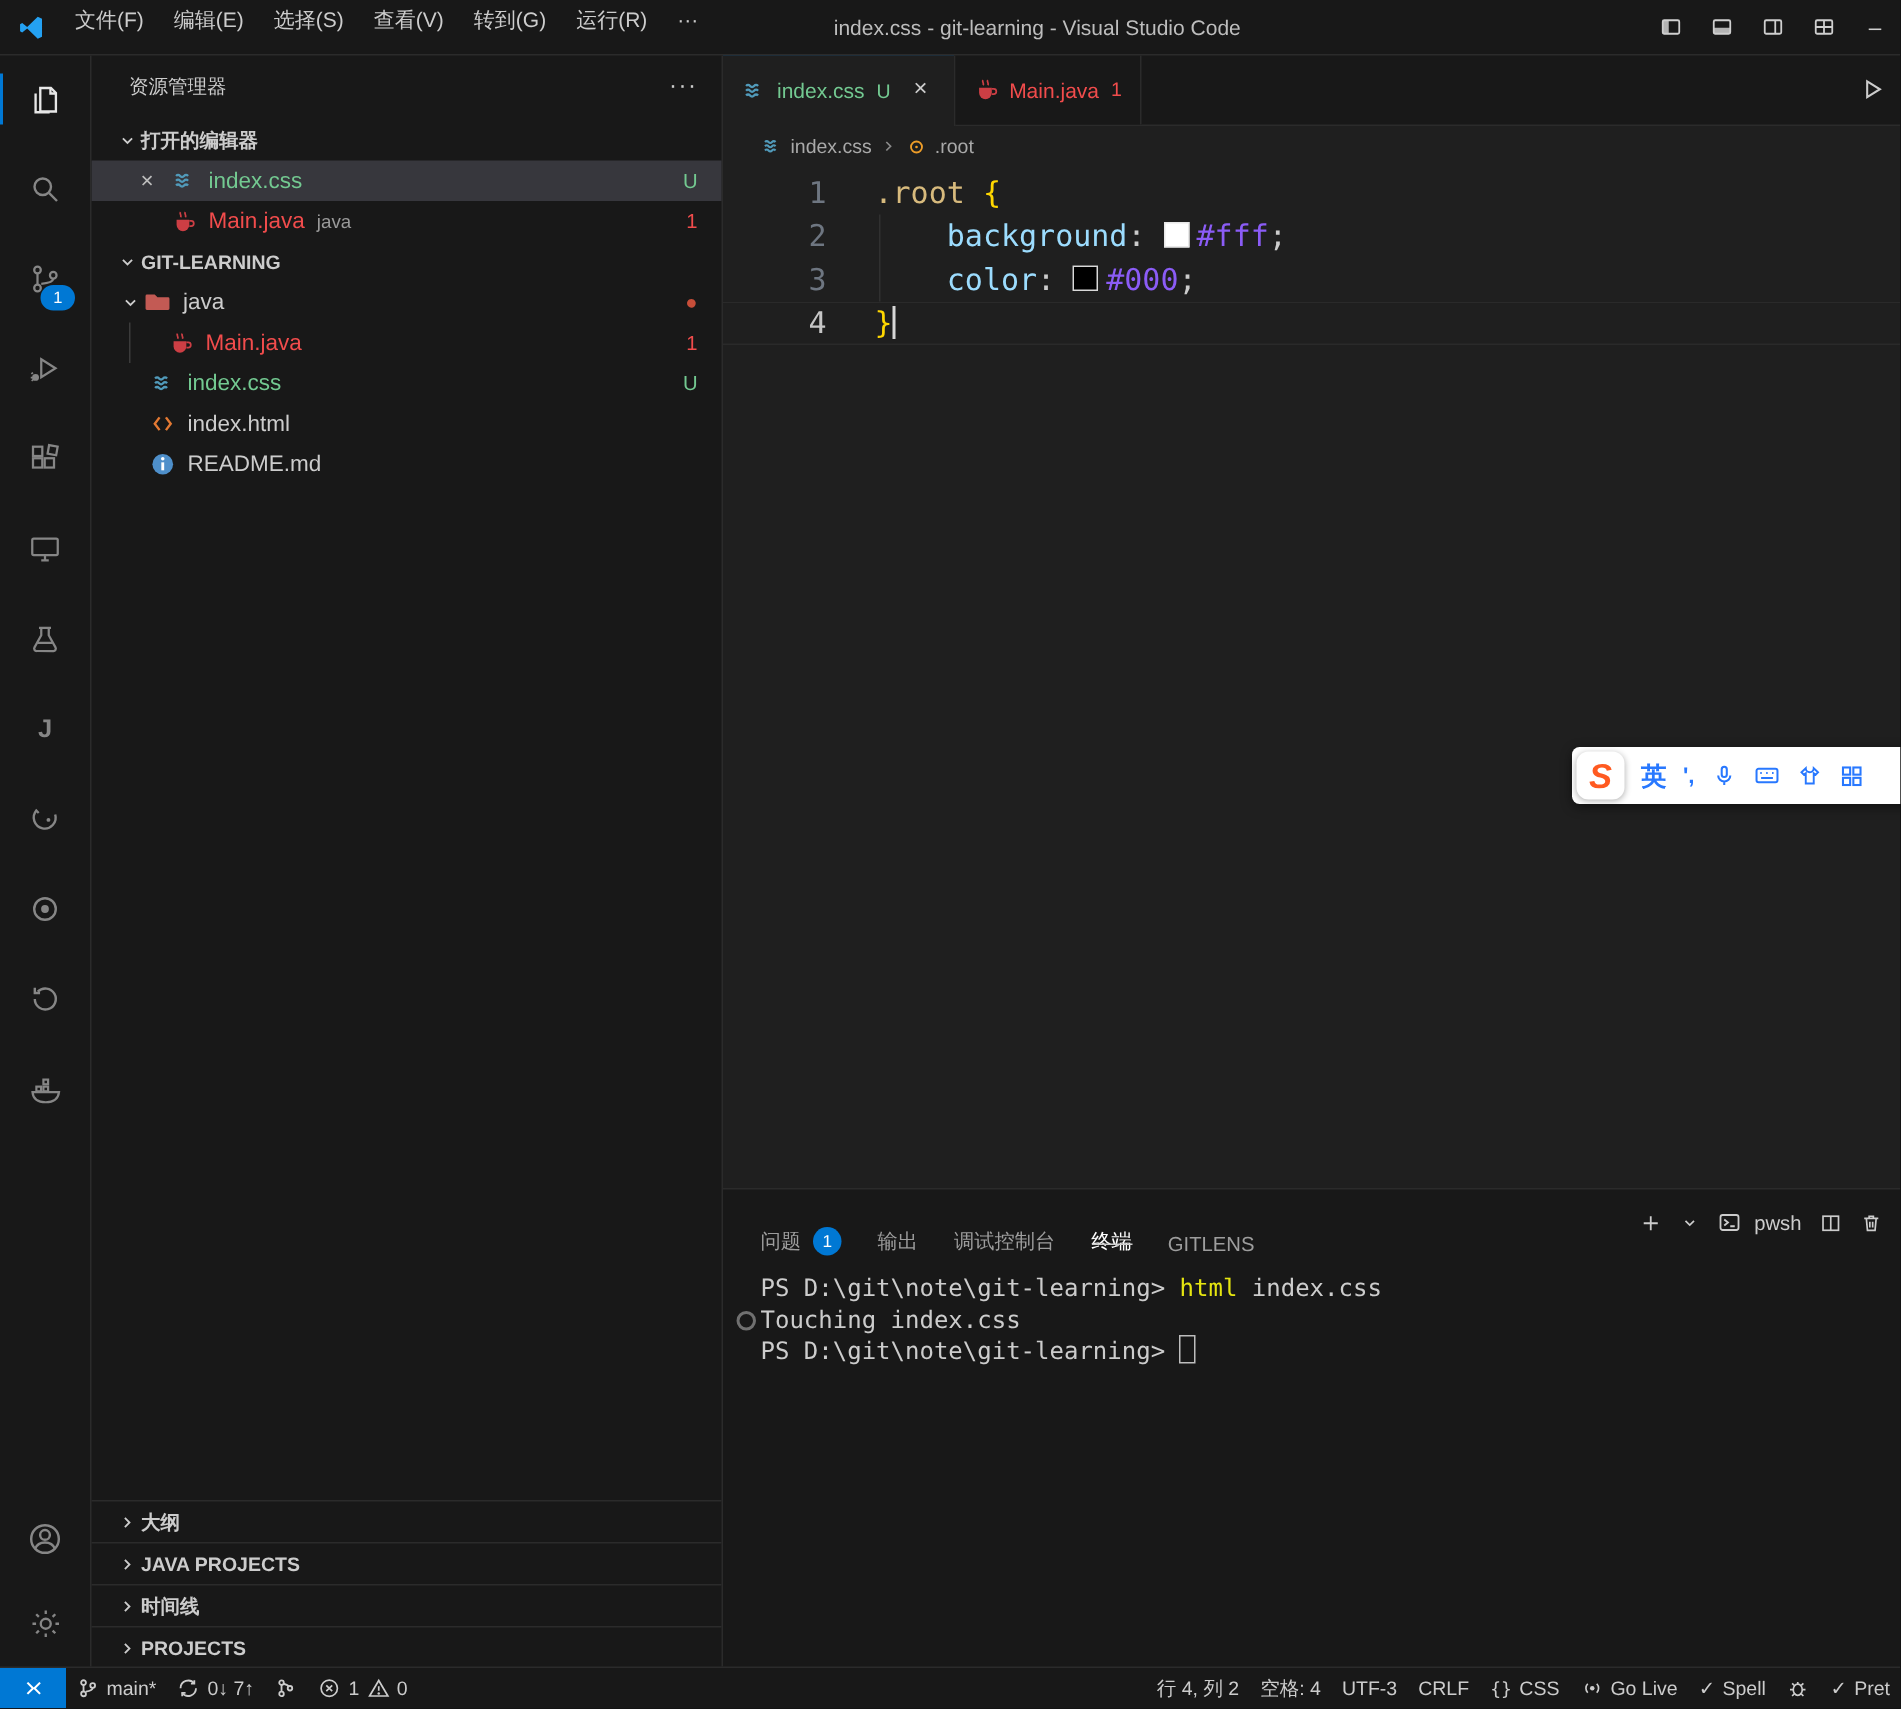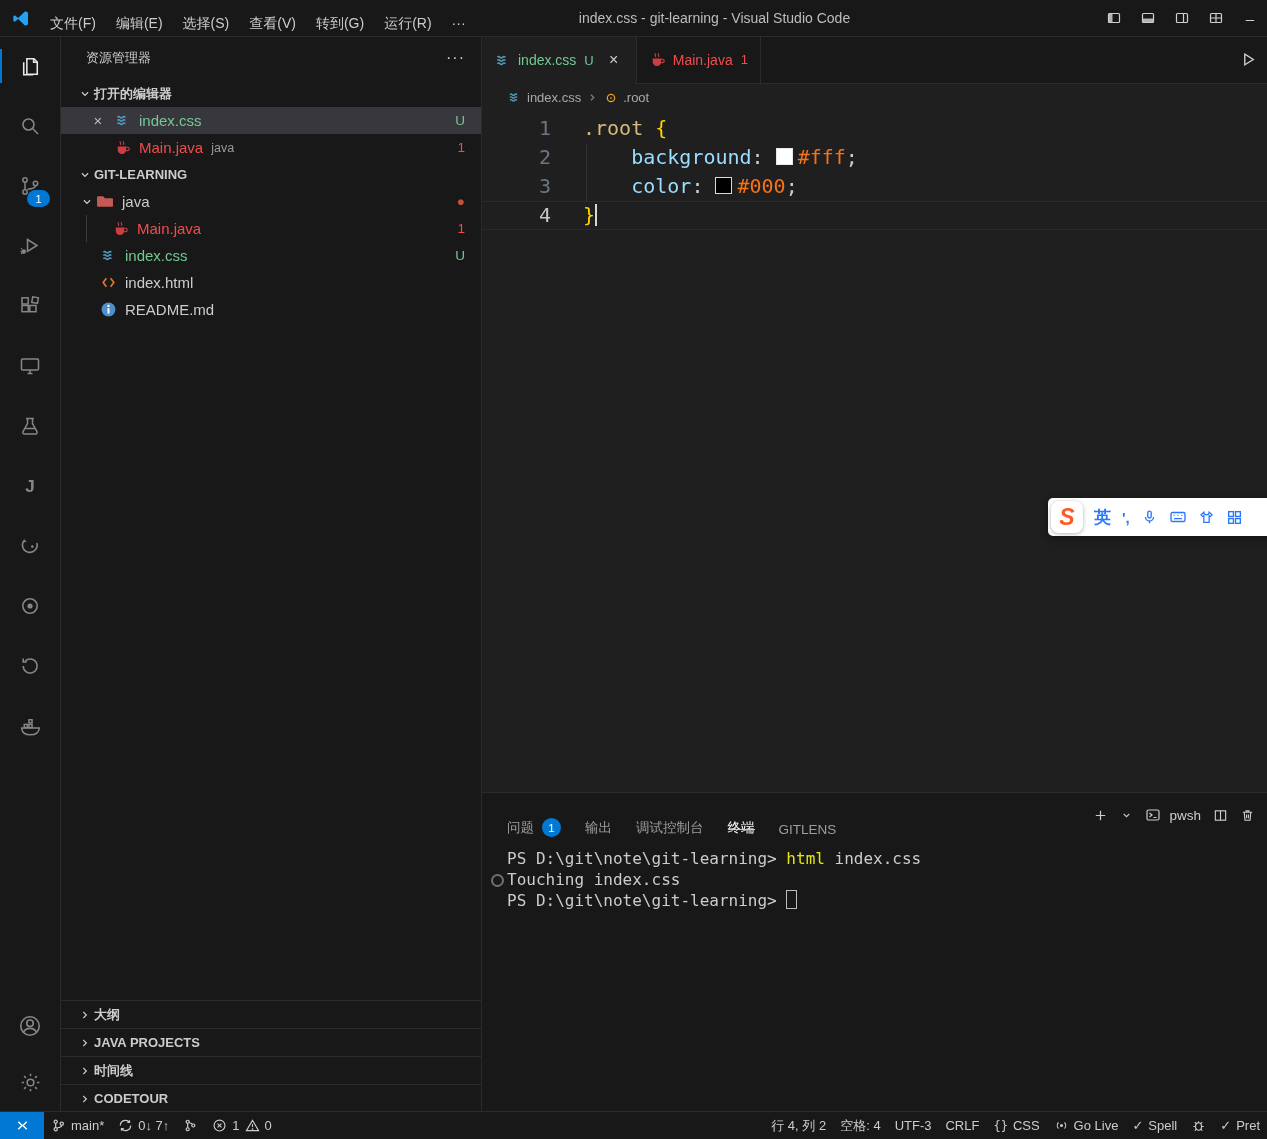--- a/index.html
+++ b/index.html
@@ -5,23 +5,23 @@
   html,body{margin:0;padding:0;background:#0d0d0d;}
   .window{position:relative;width:1267px;height:1139px;overflow:hidden;background:#1f1f1f;
           font-family:"Liberation Sans",sans-serif;color:#ccc;}
   .icon{display:inline-flex;align-items:center;justify-content:center;flex:none;}
   svg{display:block;}
 
   
   .titlebar{position:absolute;top:0;left:0;right:0;height:36px;background:#181818;
             border-bottom:1px solid #2b2b2b;display:flex;align-items:center;z-index:5;}
   .tb-logo{width:40px;display:flex;justify-content:center;}
-  .menu{display:flex;align-items:flex-end;height:100%;}
+  .menu{display:flex;align-items:flex-start;height:100%;}
   .menu-item{padding:0 10px;font-size:14px;color:#ccc;height:26px;line-height:26px;border-radius:5px;white-space:nowrap;}
-  .tb-title{position:absolute;left:50%;margin-left:81px;transform:translateX(-50%);font-size:14px;color:#bdbdbd;white-space:nowrap;}
+  .tb-title{position:absolute;left:50%;margin-left:58px;transform:translateX(-50%);font-size:14px;color:#bdbdbd;white-space:nowrap;}
   .tb-controls{margin-left:auto;display:flex;align-items:center;height:100%;}
   .tb-btn{width:34px;height:100%;display:flex;align-items:center;justify-content:center;color:#cfcfcf;font-size:15px;}
 
   
   .activitybar{position:absolute;top:36px;left:0;width:60px;bottom:27px;background:#181818;
                border-right:1px solid #2b2b2b;display:flex;flex-direction:column;align-items:center;z-index:4;}
   .ab-item{position:relative;width:60px;height:60px;display:flex;align-items:center;justify-content:center;color:#868686;}
   .ab-item.active{color:#e7e7e7;}
   .ab-item.active::before{content:"";position:absolute;left:0;top:13px;bottom:13px;width:2px;background:#0078d4;}
   .ab-badge{position:absolute;right:10px;bottom:9px;min-width:17px;height:17px;border-radius:9px;background:#0078d4;
@@ -68,21 +68,21 @@
   .editor{flex:1;position:relative;font-family:"DejaVu Sans Mono",monospace;font-size:20px;overflow:hidden;}
   .code{padding-top:3px;position:relative;}
   .code-line{display:flex;height:29px;line-height:29px;}
   .code-line .ln{width:69px;text-align:right;color:#6e7681;flex:none;}
   .code-line .lc{padding-left:32px;white-space:pre;}
   .code-line.current{box-shadow:inset 0 1px 0 #2a2a2a, inset 0 -1px 0 #2a2a2a;}
   .code-line.current .ln{color:#c6c6c6;}
   .editor-guide{position:absolute;left:104px;top:32px;height:58px;width:1px;background:#303030;}
   .tk-sel{color:#d7ba7d;}
   .tk-prop{color:#9cdcfe;}
-  .tk-val{color:#f97316;text-align:center;}
+  .tk-val{color:#8b5cf6;text-align:center;}
   .tk-br{color:#ffd700;}
   .tk-fg{color:#cccccc;}
   .swatch{display:inline-block;width:15px;height:15px;vertical-align:-1px;margin-right:5px;}
   .sw-white{background:#ffffff;border:1px solid #e8e8e8;}
   .sw-black{background:#000000;border:1px solid #d9d9d9;}
   .cursor{display:inline-block;width:2px;height:22px;background:#d7d7d7;vertical-align:-4px;}
 
   
   .panel{height:319px;flex:none;border-top:1px solid #2b2b2b;background:#181818;display:flex;flex-direction:column;}
   .panel-header{height:44px;flex:none;display:flex;align-items:center;padding:0 12px 0 25px;}
@@ -432,21 +432,21 @@
             </svg>
         </span>
         <span>时间线</span>
       </div>
       <div class="sec-header">
         <span class="chev">
           <svg width="14" height="14" viewBox="0 0 16 16" fill="none" stroke="currentColor" stroke-width="1.4">
               <path d="M6 4.5L9.5 8 6 11.5"></path>
             </svg>
         </span>
-        <span>CODETOUR</span>
+        <span>PROJECTS</span>
       </div>
     </div>
   </div>
 
   <div class="editorarea">
 
     <div class="tabbar">
       <div class="tab active">
         <span class="icon">
           <svg width="17" height="17" viewBox="0 0 16 16" fill="none" stroke="#519aba" stroke-width="1.5">

